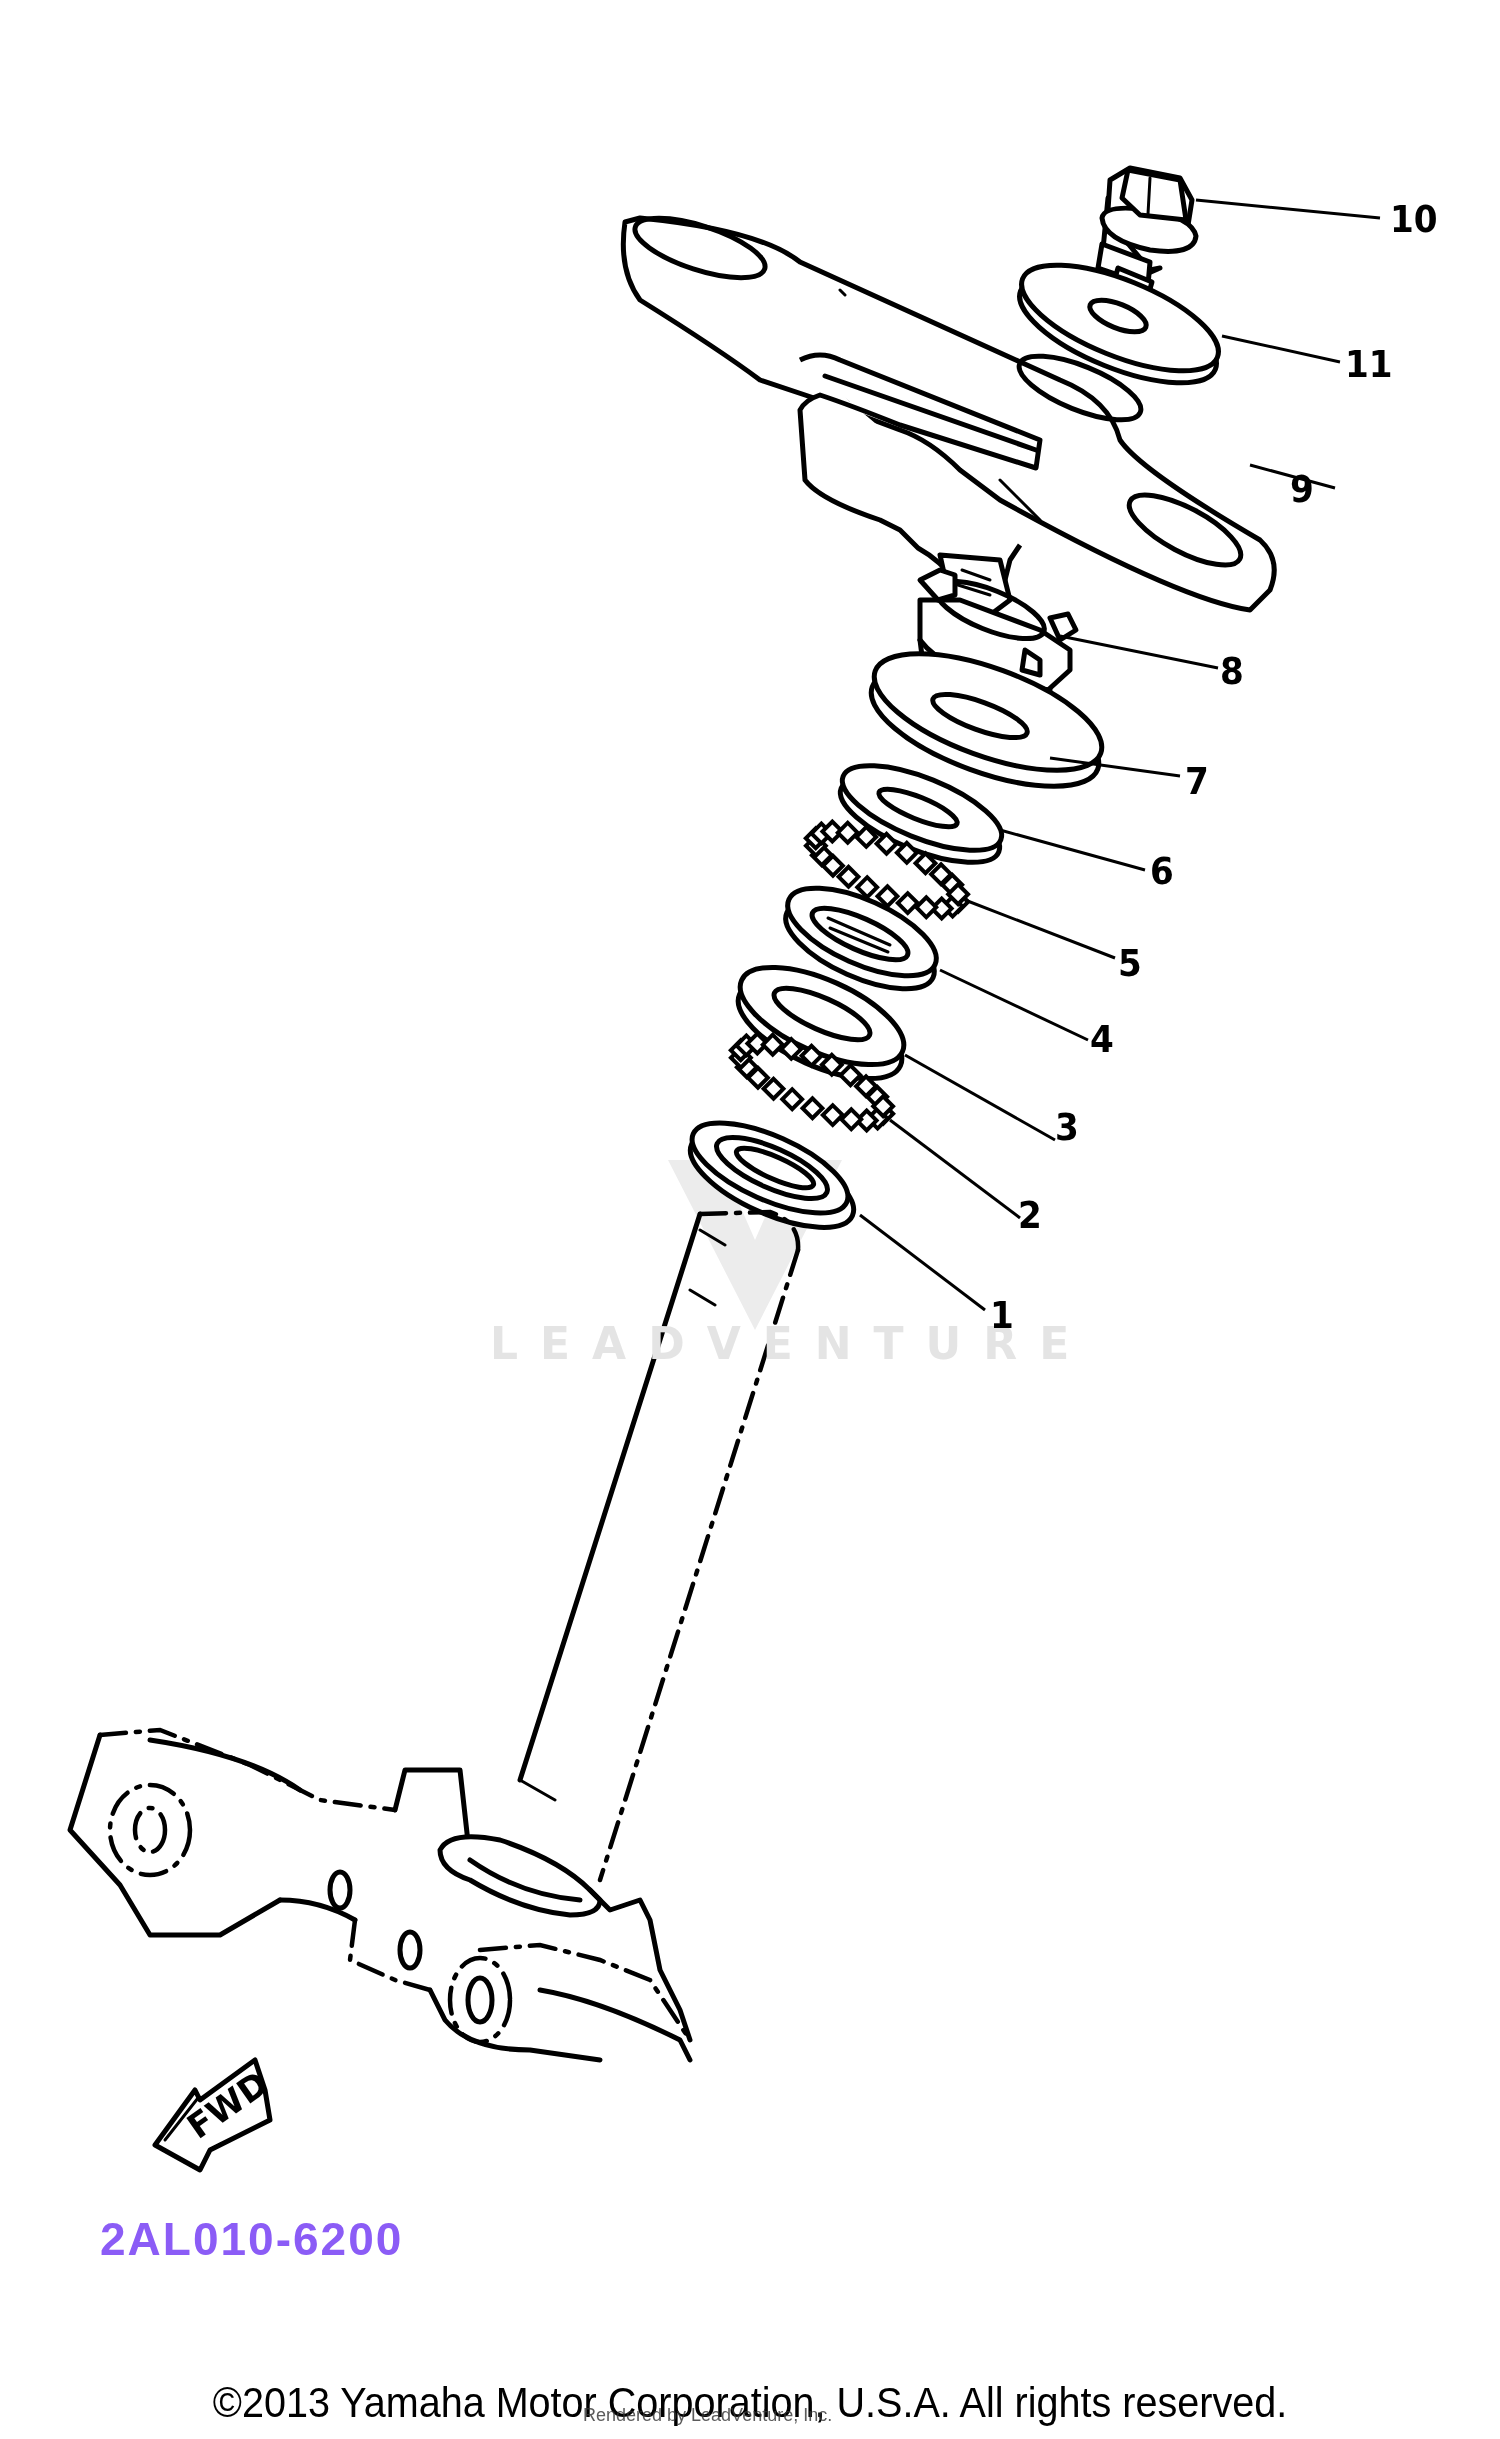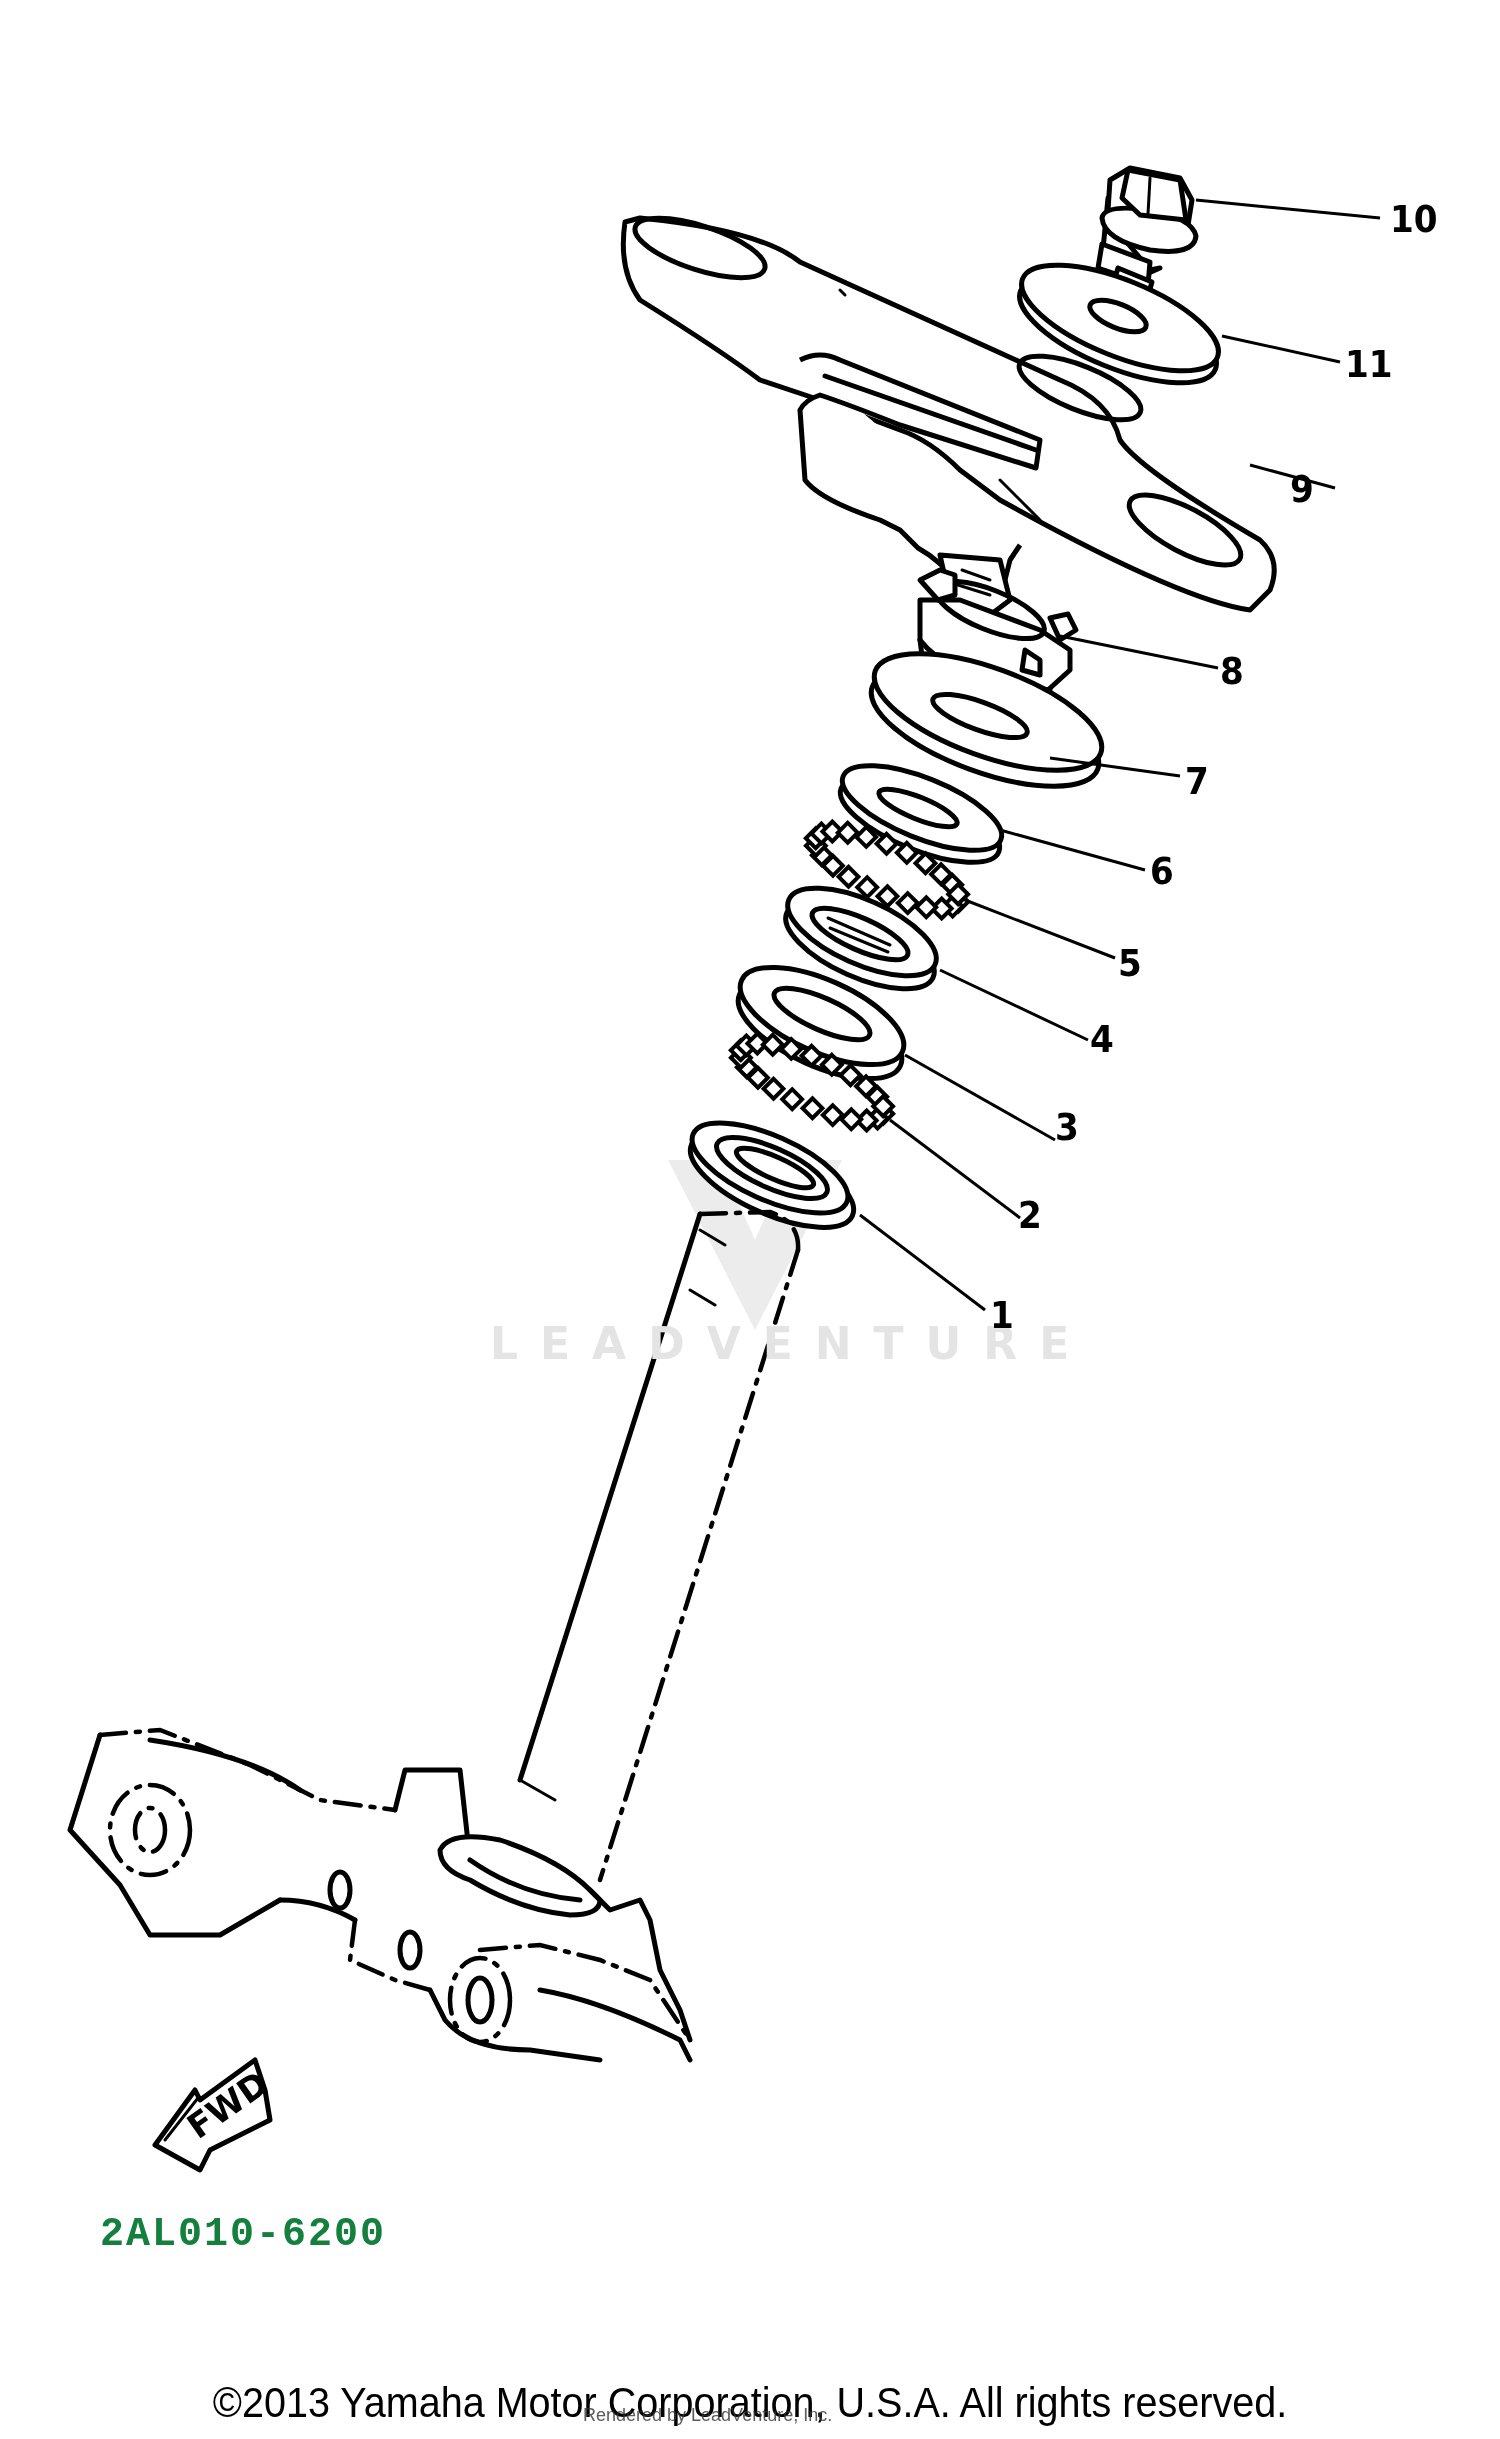--- a/index.html
+++ b/index.html
@@ -6,21 +6,21 @@
     body { width: 1500px; height: 2439px; position: relative; overflow: hidden; font-family: "Liberation Sans", sans-serif; }
     #diagram { position: absolute; left: 0; top: 0; width: 1500px; height: 2439px; }
     .ln { fill: none; stroke: #000; stroke-width: 5; stroke-linejoin: round; stroke-linecap: round; }
     .thin { fill: none; stroke: #000; stroke-width: 3; stroke-linecap: round; }
     .dash { fill: none; stroke: #000; stroke-width: 4.5; stroke-dasharray: 26 10 4 10; stroke-linecap: round; }
     .fillw { fill: #fff; stroke: #000; stroke-width: 5; stroke-linejoin: round; }
     .leader { stroke: #000; stroke-width: 3; fill: none; }
     .ball { fill: #fff; stroke: #000; stroke-width: 4; }
     .callout { position: absolute; font-family: "DejaVu Sans", sans-serif; font-weight: bold; font-size: 38px; color: #000; line-height: 1; transform: scaleX(0.9); transform-origin: left top; }
     .watermark-text { position: absolute; left: 490px; top: 1318px; font-family: "DejaVu Sans", sans-serif; font-size: 44px; letter-spacing: 22px; color: #e4e4e4; font-weight: bold; }
-    .diagram-code { position: absolute; left: 100px; top: 2212px; font-family: Liberation Mono, monospace; font-weight: bold; font-size: 40px; color: #15803d; letter-spacing: 2px; }
+    .diagram-code { position: absolute; left: 100px; top: 2212px; font-family: Liberation Sans, sans-serif; font-weight: bold; font-size: 46px; color: #8b5cf6; letter-spacing: 2px; }
     .fwd-label { font-family: "DejaVu Sans", sans-serif; font-weight: bold; font-size: 34px; }
     .copyright { position: absolute; left: 0; width: 1500px; top: 2378px; text-align: center; font-family: "Liberation Sans", sans-serif; font-size: 43px; color: #000; transform: scaleX(0.92); transform-origin: center top; }
     .rendered-by { position: absolute; left: 583px; top: 2405px; font-family: "Liberation Sans", sans-serif; font-size: 18px; color: #333; opacity: 0.8; }
   </style>
 </head>
 <body>
 
 <svg id="diagram" viewBox="0 0 1500 2439" xmlns="http://www.w3.org/2000/svg">
 
   <g opacity="1">

